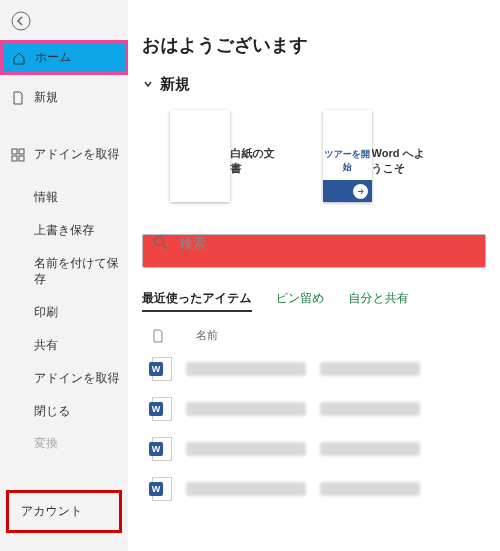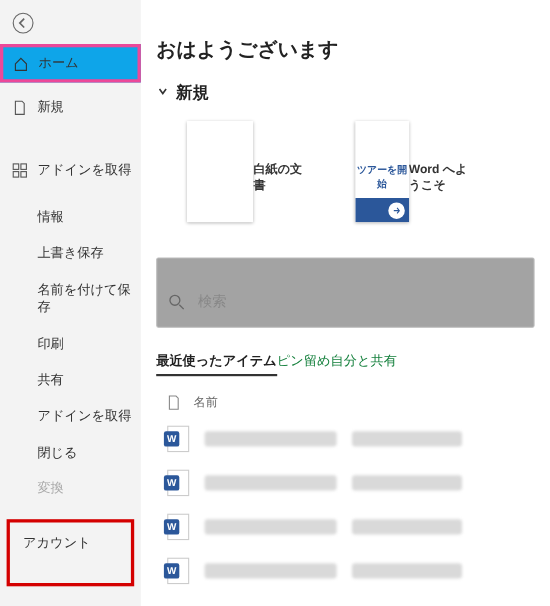--- a/index.html
+++ b/index.html
@@ -8,47 +8,47 @@
   .back { width:34px; height:34px; display:flex; align-items:center; justify-content:center; margin:4px 0 0 4px; cursor:pointer; }
   .nav { margin-top:2px; }
   .nav-item { display:flex; align-items:center; padding:8px 8px 8px 10px; font-size:12px; color:#333; cursor:pointer; box-sizing:border-box; }
   .nav-item .ico { width:16px; height:16px; margin-right:8px; display:flex; align-items:center; justify-content:center; }
   .nav-sub { padding:8px 8px 8px 34px; font-size:12px; color:#333; cursor:pointer; line-height:1.4; }
   .nav-sub.disabled { color:#aaa; cursor:default; }
   .selected { background:#0ea5e9; border:3px solid #ec4899; padding:6px 6px 6px 8px; }
   .spacer-sm { height:6px; }
   .spacer-md { height:10px; }
   .highlight { position:absolute; left:6px; right:6px; bottom:18px; border:3px solid #d40000; }
-  .highlight-inner { padding:10px 10px 28px 12px; font-size:12px; color:#333; }
+  .highlight-inner { padding:10px 10px 10px 12px; font-size:12px; color:#333; }
 
   .main { position:absolute; left:128px; top:0; right:0; bottom:0; padding:14px 14px 0 14px; box-sizing:border-box; }
   .greet { font-size:18px; font-weight:700;margin-top:19px; }
   .sec-head { display:flex; align-items:center; margin:18px 0 6px 0; }
   .sec-head .chev { margin-right:6px; }
   .sec-head .lbl { font-size:15px; font-weight:700; }
 
   .templates { display:flex; gap:48px; margin:16px 0 0 28px; }
   .tpl { width:105px; display:flex; flex-direction:row; align-items:center; cursor:pointer; }
   .thumb { width:75px; height:92px; background:#fff; box-shadow:0 1px 3px rgba(0,0,0,0.3); position:relative; }
   .thumb.welcome { overflow:hidden; }
   .thumb.welcome .bar { position:absolute; left:0; right:0; bottom:0; height:22px; background:#2b579a; display:flex; align-items:center; justify-content:flex-end; padding-right:4px; box-sizing:border-box; }
   .thumb.welcome .tourtxt { position:absolute; top:38px; width:100%; text-align:center; font-size:9px; color:#2b579a; font-weight:600; }
   .thumb.welcome .arrow-c { width:15px; height:15px; border-radius:50%; background:#fff; display:flex; align-items:center; justify-content:center; }
   .tpl .cap { font-size:11px; font-weight:600; margin-top:10px; color:#333; text-align:left; }
 
-  .search { margin-top:32px; height:32px; border:1px solid #bbb; background:#a3a3a3; display:flex; align-items:flex-end; padding:15px 10px; border-radius:2px; }
+  .search { margin-top:32px; height:32px; border:1px solid #bbb; background:#ef4444; display:flex; align-items:flex-start; padding:0 10px; border-radius:2px; }
   .search .sico { margin-right:10px; display:flex; }
   .search input { border:none; outline:none; font-size:13px; flex:1; color:#333; background:transparent; }
   .search input::placeholder { color:#888; }
 
-  .tabs { display:flex; margin-top:22px; font-size:12px; }
+  .tabs { display:flex; gap:24px; margin-top:22px; font-size:12px; }
   .tab { color:#15803d; cursor:pointer; padding-bottom:3px; }
   .tab.active { color:#222; font-weight:700; border-bottom:2px solid #333; }
 
-  .list-head { display:flex; align-items:center; margin-top:16px; padding-left:10px; color:#666; font-size:11px; }
+  .list-head { display:flex; align-items:center; margin-top:16px; padding-left:10px; color:#666; font-size:11px;gap:20px; }
   .list-head .fico { margin-right:12px; display:flex; }
 
   .rows { margin-top:6px; }
   .row { display:flex; align-items:center; padding:8px 10px; cursor:pointer; }
   .row .wico { width:20px; height:24px; margin-right:14px; position:relative; }
   .row .wico .page { position:absolute; inset:0; background:#fff; border:1px solid #ccc; }
   .row .wico .logo { position:absolute; left:-3px; top:5px; width:14px; height:14px; background:#2b579a; border-radius:2px; display:flex; align-items:center; justify-content:center; }
   .row .wico .logo span { color:#fff; font-size:9px; font-weight:700; line-height:1; }
   .row .blur { height:14px; background:#d9d9d9; border-radius:3px; filter:blur(1.5px); }
   .row .col1 { width:120px; margin-right:14px; }

